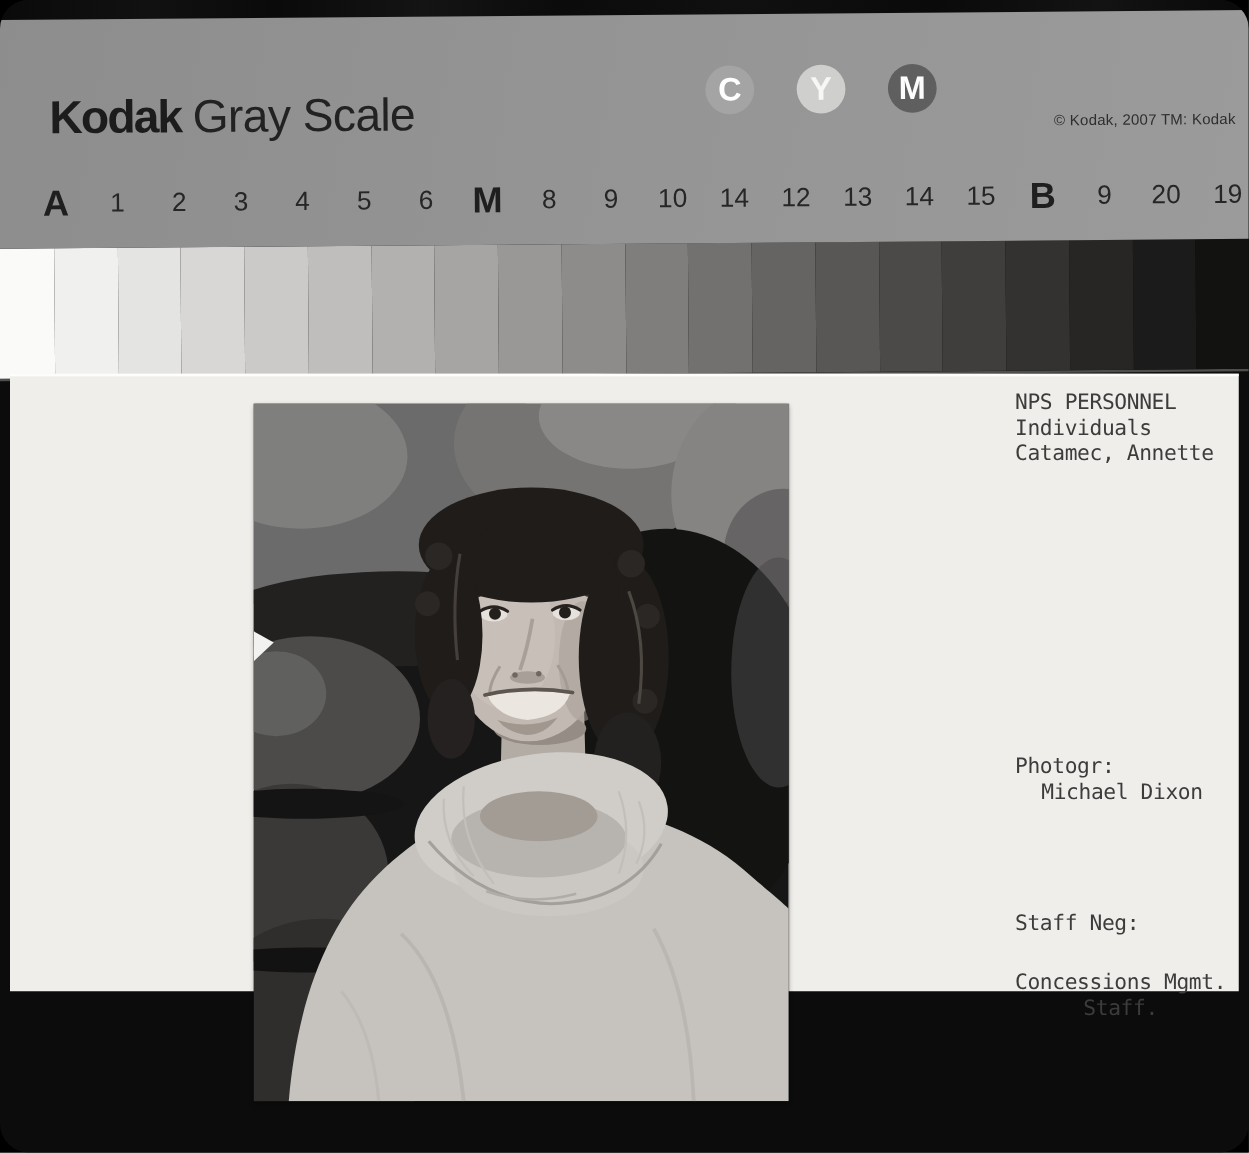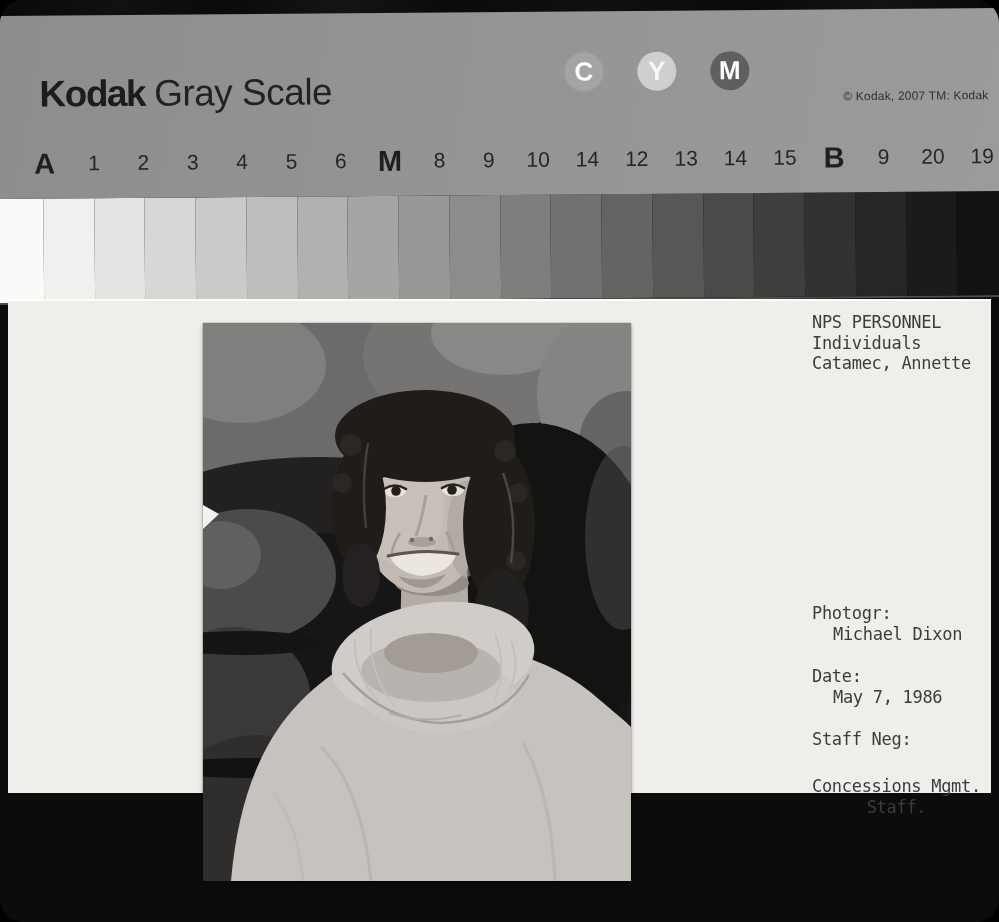--- a/index.html
+++ b/index.html
@@ -275,24 +275,20 @@
     <div class="typed hdr">
       <div>NPS PERSONNEL</div>
       <div>Individuals</div>
       <div>Catamec, Annette</div>
     </div>
 
     <div class="typed field-2">
       <div>Photogr:</div>
       <div class="indent">Michael Dixon</div>
     </div>
-    <div class="typed field-3">
-      <div>Date:</div>
-      <div class="indent">May 7, 1986</div>
-    </div>
     <div class="typed field-4">
       <div>Staff Neg:</div>
       <div class="indent"></div>
     </div>
 
     <div class="typed ftr">
       <div>Concessions Mgmt.</div>
       <div>Staff.</div>
     </div>
 

